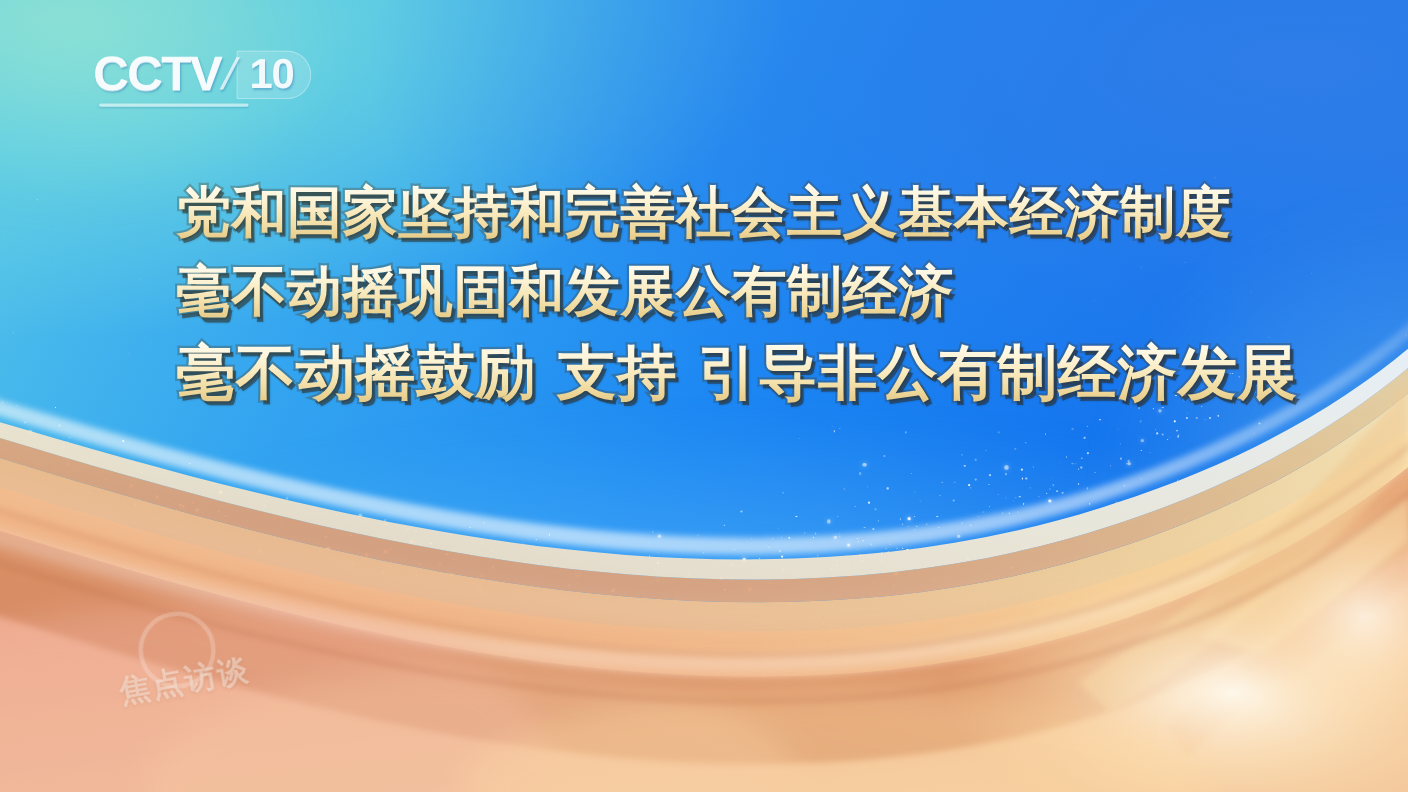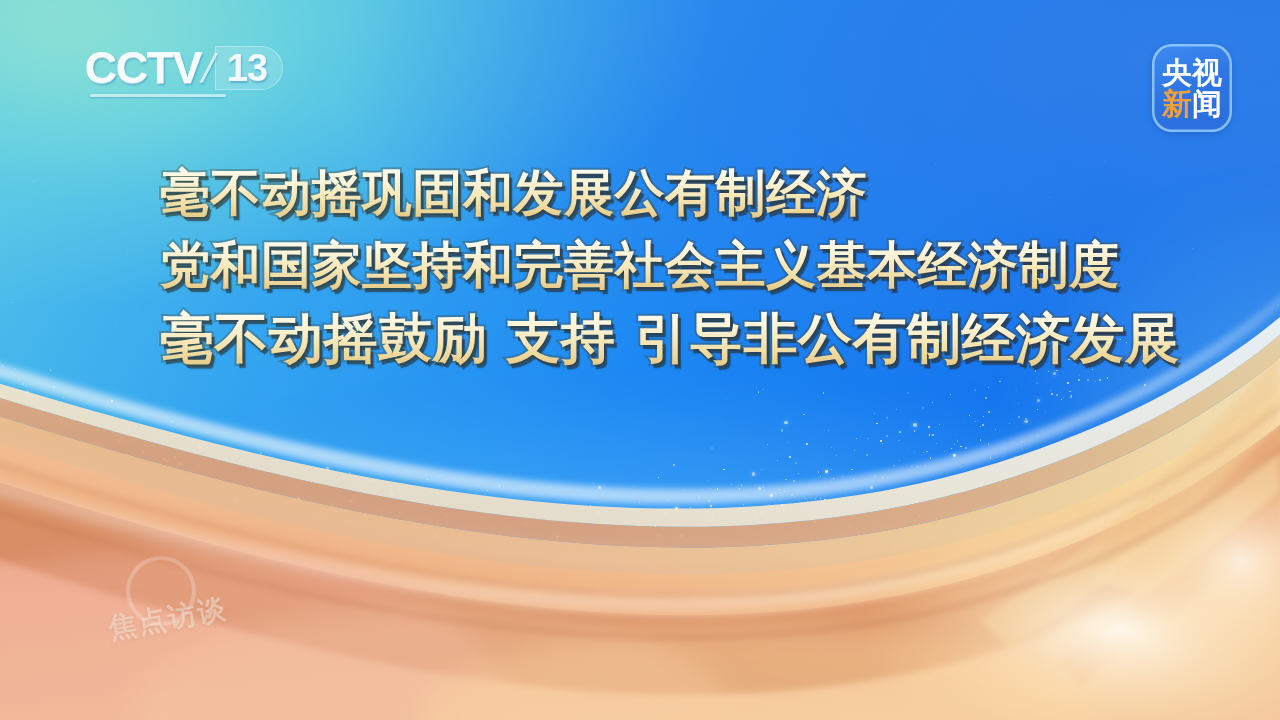--- a/index.html
+++ b/index.html
@@ -1049,46 +1049,37 @@
       <path d="M -40,452 C 250,542 650,664 1008,548 C 1158,500 1250,434 1320,374" stroke="#c07a52" stroke-width="2.5" fill="none" opacity="0.45" filter="url(#softBlur)"></path>
       <path d="M -40,500 C 250,590 660,706 1020,588 C 1170,540 1262,470 1325,408" stroke="#b96c46" stroke-width="3" fill="none" opacity="0.40" filter="url(#softBlur)"></path>
     </svg>
   </div>
 
   <div class="cctv-logo">
     <div class="cctv-row">
       <span class="cctv-word">CCTV</span>
       <span class="cctv-slash">/</span>
       <span class="cctv-num-pill">
-        <span class="cctv-num">13</span>
+        <span class="cctv-num">10</span>
       </span>
     </div>
     <div class="cctv-underline"></div>
   </div>
 
-  <div class="news-badge">
-    <div class="badge-row badge-row-top">
-      <span>央视</span>
+
+  <div class="headline">
+    <div class="hl-line" id="line1">
+      <span class="stroke">党和国家坚持和完善社会主义基本经济制度</span>
+      <span class="shadow">党和国家坚持和完善社会主义基本经济制度</span>
+      <span class="fill">党和国家坚持和完善社会主义基本经济制度</span>
     </div>
-    <div class="badge-row badge-row-bottom">
-      <span class="badge-hl">新</span>
-      <span>闻</span>
-    </div>
-  </div>
-
-  <div class="headline">
     <div class="hl-line" id="line2">
       <span class="stroke">毫不动摇巩固和发展公有制经济</span>
       <span class="shadow">毫不动摇巩固和发展公有制经济</span>
       <span class="fill">毫不动摇巩固和发展公有制经济</span>
-    </div>
-    <div class="hl-line" id="line1">
-      <span class="stroke">党和国家坚持和完善社会主义基本经济制度</span>
-      <span class="shadow">党和国家坚持和完善社会主义基本经济制度</span>
-      <span class="fill">党和国家坚持和完善社会主义基本经济制度</span>
     </div>
     <div class="hl-line" id="line3">
       <span class="stroke">毫不动摇鼓励 支持 引导非公有制经济发展</span>
       <span class="shadow">毫不动摇鼓励 支持 引导非公有制经济发展</span>
       <span class="fill">毫不动摇鼓励 支持 引导非公有制经济发展</span>
     </div>
   </div>
 
   <div class="watermark-ring"></div>
   <div class="watermark">焦点访谈</div>

